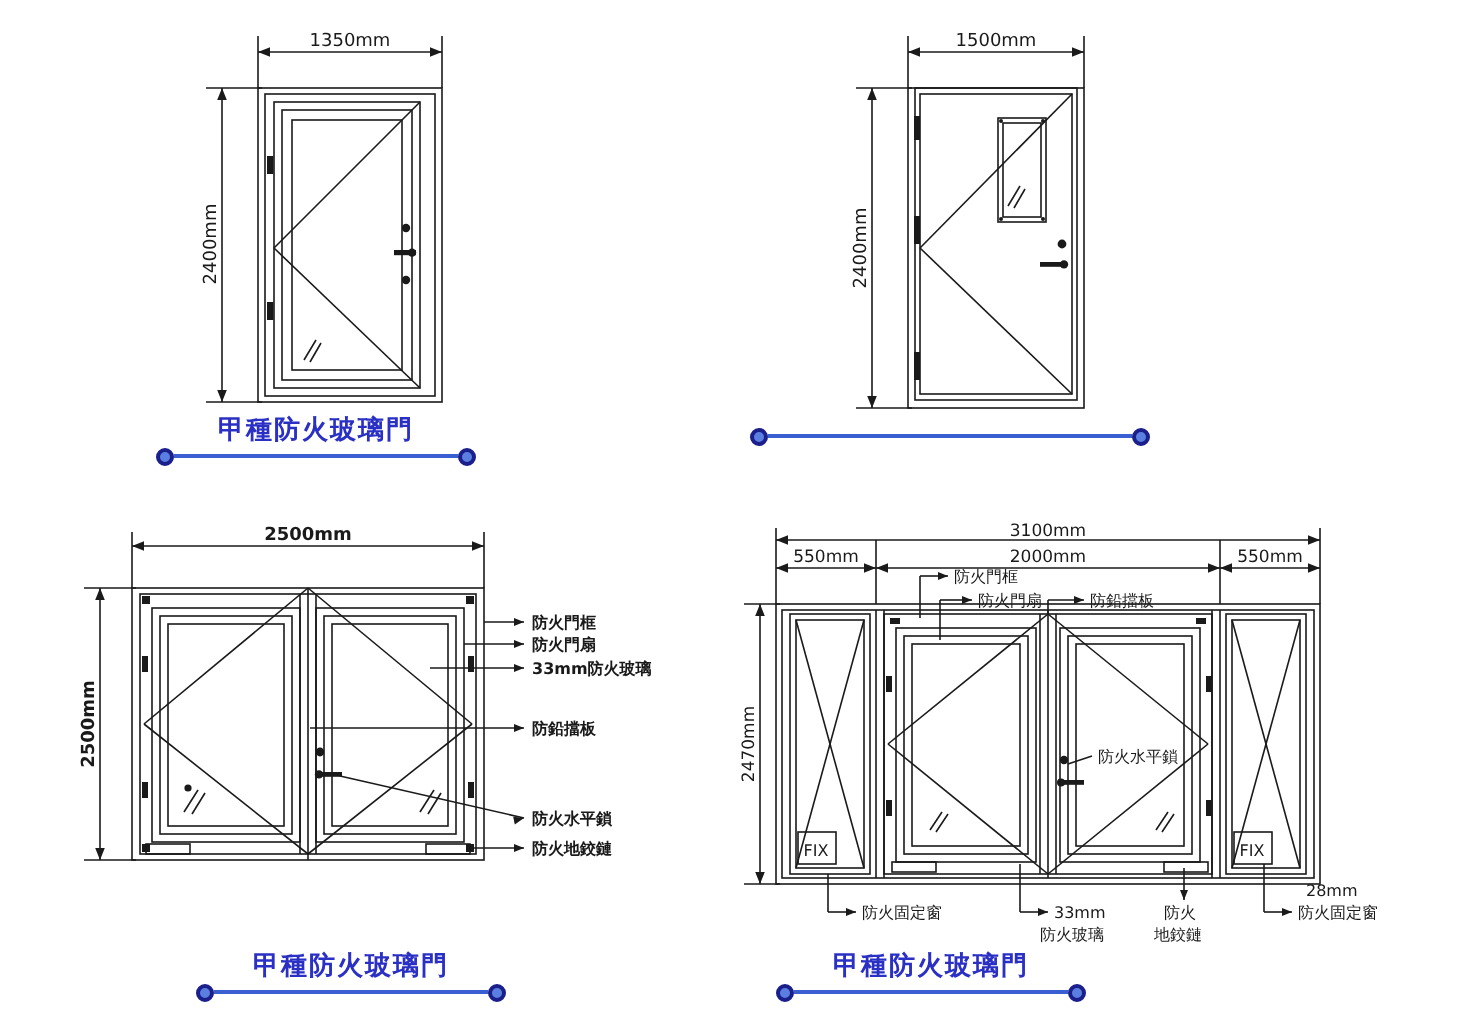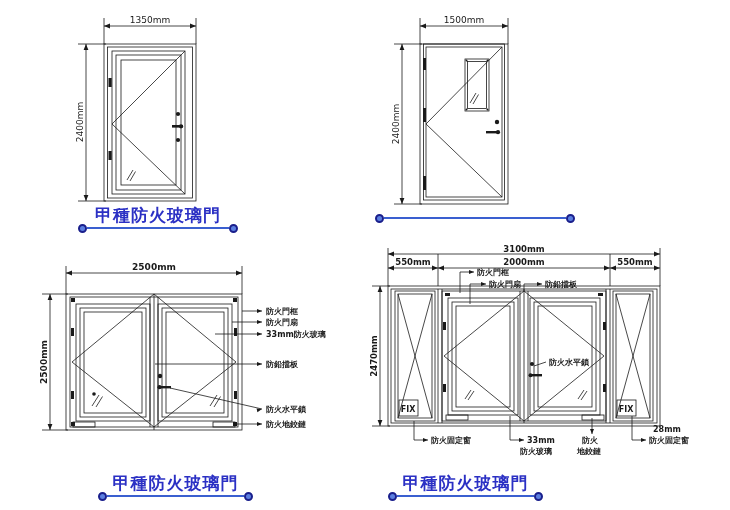--- a/index.html
+++ b/index.html
@@ -3,34 +3,34 @@
 <meta charset="utf-8">
 <style>
   html,body{margin:0;padding:0;background:#ffffff;}
   body{width:730px;height:510px;overflow:hidden;
        font-family:"DejaVu Sans","Liberation Sans",sans-serif;}
   #sheet{position:relative;width:730px;height:510px;background:#fff;}
   .cell{position:absolute;}
   .dwg{position:absolute;left:0;top:0;}
   svg{display:block;}
   .ttl-wrap{position:absolute;display:flex;flex-direction:column;align-items:center;}
-  .ttl-txt{color:#2b30c4;font-size:17px;font-weight:bold;letter-spacing:1px;
+  .ttl-txt{color:#2b30c4;font-size:13px;font-weight:bold;letter-spacing:1px;
            white-space:nowrap;line-height:15px;
            font-family:"DejaVu Sans","Liberation Sans",sans-serif;}
   .ttl-bar{position:relative;height:10px;display:flex;align-items:center;}
   .ttl-line{height:2px;background:#3a5fd0;flex:1;}
   .ttl-dot{width:9px;height:9px;border-radius:50%;background:#5b7fe0;
            border:2.5px solid #1a1f8c;box-sizing:border-box;flex:none;}
 </style>
 </head>
 <body>
 
 <div id="sheet">
 
-  <div class="cell" style="left:46px;top:4px;width:300px;height:248px;text-align:right;">
+  <div class="cell" style="left:71px;top:4px;width:300px;height:248px;text-align:right;">
     <svg class="dwg" width="300" height="248" viewBox="0 0 300 248">
       <g stroke="#1a1a1a" fill="none" stroke-width="0.8" shape-rendering="geometricPrecision">
 
         <line x1="58" y1="14" x2="58" y2="40"></line>
         <line x1="150" y1="14" x2="150" y2="40"></line>
         <line x1="58" y1="22" x2="150" y2="22"></line>
         <path d="M58 22 l6 -2.4 v4.8 z" fill="#1a1a1a" stroke="none"></path>
         <path d="M150 22 l-6 -2.4 v4.8 z" fill="#1a1a1a" stroke="none"></path>
 
         <line x1="32" y1="40" x2="60" y2="40"></line>
@@ -67,21 +67,21 @@
   </div>
   <div class="ttl-wrap" style="left:78px;top:208px;width:160px;">
     <div class="ttl-txt">甲種防火玻璃門</div>
     <div class="ttl-bar" style="width:160px;">
       <span class="ttl-dot"></span>
       <span class="ttl-line"></span>
       <span class="ttl-dot"></span>
     </div>
   </div>
 
-  <div class="cell" style="left:362px;top:4px;width:300px;height:248px;">
+  <div class="cell" style="left:396px;top:4px;width:300px;height:248px;">
     <svg class="dwg" width="300" height="248" viewBox="0 0 300 248">
       <g stroke="#1a1a1a" fill="none" stroke-width="0.8" shape-rendering="geometricPrecision">
 
         <line x1="58" y1="14" x2="58" y2="40"></line>
         <line x1="146" y1="14" x2="146" y2="40"></line>
         <line x1="58" y1="22" x2="146" y2="22"></line>
         <path d="M58 22 l6 -2.4 v4.8 z" fill="#1a1a1a" stroke="none"></path>
         <path d="M146 22 l-6 -2.4 v4.8 z" fill="#1a1a1a" stroke="none"></path>
 
         <line x1="32" y1="40" x2="60" y2="40"></line>
@@ -214,21 +214,21 @@
   </div>
   <div class="ttl-wrap" style="left:98px;top:476px;width:155px;">
     <div class="ttl-txt">甲種防火玻璃門</div>
     <div class="ttl-bar" style="width:155px;">
       <span class="ttl-dot"></span>
       <span class="ttl-line"></span>
       <span class="ttl-dot"></span>
     </div>
   </div>
 
-  <div class="cell" style="left:370px;top:244px;width:355px;height:225px;font-weight:bold;">
+  <div class="cell" style="left:370px;top:260px;width:355px;height:225px;">
     <svg class="dwg" width="355" height="225" viewBox="0 0 355 225">
       <g stroke="#1a1a1a" fill="none" stroke-width="0.8" shape-rendering="geometricPrecision">
 
         <line x1="18" y1="4" x2="18" y2="42"></line>
         <line x1="290" y1="4" x2="290" y2="42"></line>
         <line x1="18" y1="10" x2="290" y2="10"></line>
         <path d="M18 10 l6 -2.4 v4.8 z" fill="#1a1a1a" stroke="none"></path>
         <path d="M290 10 l-6 -2.4 v4.8 z" fill="#1a1a1a" stroke="none"></path>
 
         <line x1="68" y1="10" x2="68" y2="42"></line>

